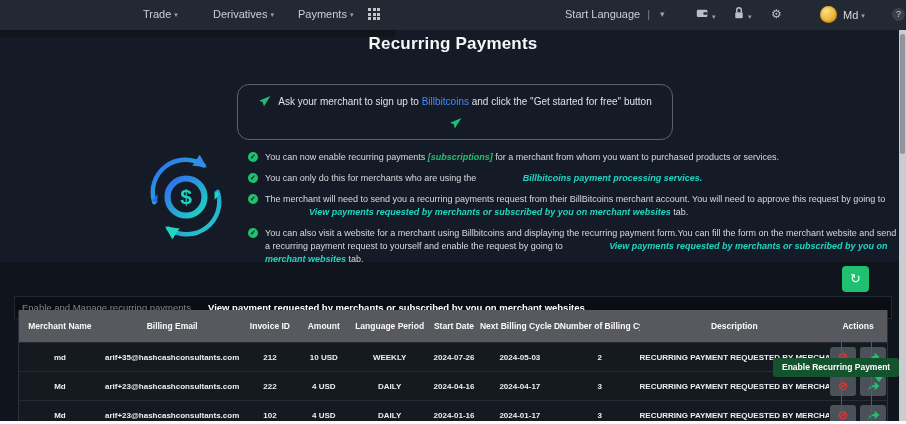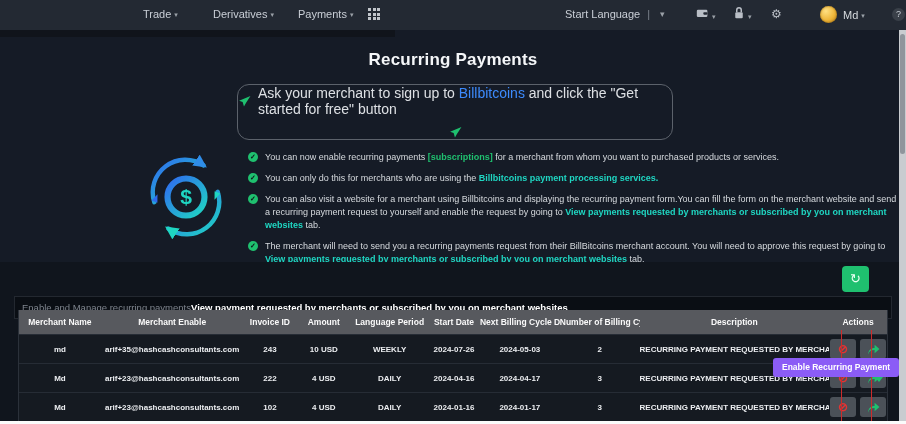--- a/index.html
+++ b/index.html
@@ -19,68 +19,68 @@
   .lang .caret { font-size:9px; }
   .nav-ico { position:absolute; top:6px; color:#b9bec6; cursor:pointer; }
   .coin { position:absolute; left:820px; top:6px; width:17px; height:17px; border-radius:50%;
     background:radial-gradient(circle at 35% 30%, #ffe082, #eeb63a 55%, #b77d16); box-shadow:inset 0 0 2px #8a5e0e; cursor:pointer; }
   .user-label { position:absolute; left:843px; top:9px; font-size:11px; color:#d6dade; cursor:pointer; }
   .help { position:absolute; left:892px; top:8px; width:13px; height:13px; border-radius:50%;
     background:#3a4049; color:#c9ced6; font-size:9px; line-height:13px; text-align:center; cursor:pointer; }
   .nav-shadow { position:absolute; left:0; top:30px; width:395px; height:7px; background:#10141b; }
 
   
-  .page-title { position:absolute; left:0; top:50px; width:906px; text-align:center;
+  .page-title { position:absolute; left:0; top:34px; width:906px; text-align:center;
     font-size:17px; font-weight:bold; color:#f4f6f8; letter-spacing:.2px; }
   .intro-box { position:absolute; left:237px; top:84px; width:436px; height:56px;
     border:1px solid #5c626b; border-radius:12px; display:flex; flex-direction:column;
     justify-content:center; align-items:center; gap:9px; }
-  .intro-line { display:flex; align-items:center; gap:7px; font-size:14px; color:#dde0e4; }
+  .intro-line { display:flex; align-items:center; gap:7px; font-size:10px; color:#dde0e4; }
   .plane { width:13px; height:13px; flex:0 0 auto; }
   .link-blue { color:#3d8bfd; cursor:pointer; }
 
   .cycle-icon { position:absolute; left:142px; top:153px; width:88px; height:88px; }
 
   .bullets { position:absolute; left:248px; top:151px; width:652px; }
   .bullet { display:flex; gap:7px; margin-bottom:8px; }
   .check { flex:0 0 auto; width:10px; height:10px; margin-top:1px; border-radius:50%; background:#1fc06f;
     color:#0e1218; font-size:7px; font-weight:bold; line-height:10px; text-align:center; }
   .btext { font-size:9px; line-height:13px; color:#d6dade; }
-  .em { font-weight:bold; }
+  .em { font-weight:bold; font-style:italic; }
   .em.green { color:#1fc06f; }
-  .em.teal { color:#1fd6c2; cursor:pointer; }
+  .em.teal { color:#1fd6c2; cursor:pointer;margin-left:44px; }
 
   
   .panel { position:absolute; left:0; top:262px; width:906px; height:159px; background:#10151d; }
   .refresh-btn { position:absolute; left:842px; top:4px; width:27px; height:26px; border:none; border-radius:4px;
     background:#1fc06f; color:#eafff3; font-size:13px; line-height:24px; text-align:center; cursor:pointer; }
   .tabstrip { position:absolute; left:14px; top:34px; width:878px; height:23px; background:#0a0e14;
     border:1px solid #232830; display:flex; align-items:center; }
   .tab { font-size:9.5px; white-space:nowrap; cursor:pointer; }
   .tab.inactive { color:#7e848d; margin-left:7px; }
-  .tab.active { color:#ffffff; font-weight:bold; }
+  .tab.active { color:#ffffff; font-weight:bold; margin-left:17px; }
 
   
   .table { position:absolute; left:18px; top:48px; width:870px;
     border-left:1px solid #2b313a; border-right:1px solid #2b313a; }
   .trow { display:flex; align-items:center; height:29px; background:#151a21; border-top:1px solid #262c35; }
-  .thead { display:flex; align-items:center; height:24px; background:#57595e; border-top:none;justify-content:space-between; }
+  .thead { display:flex; align-items:center; height:32px; background:#57595e; border-top:none;justify-content:space-between; }
   .cell { text-align:center; font-weight:bold; color:#eceef1; font-size:8px; overflow:hidden; white-space:nowrap; }
   .thead .cell { font-size:8.5px; color:#fafafa; }
   .c0{width:82px}.c1{width:143px}.c2{width:53px}.c3{width:55px}.c4{width:77px}
   .c5{width:52px}.c6{width:80px}.c7{width:80px}.c8{width:190px}
   .c9{width:58px; display:flex; gap:4px; justify-content:center;}
   .abtn { width:26px; height:20px; border:none; border-radius:3px; background:#4b5158; cursor:pointer;
     display:flex; align-items:center; justify-content:center; padding:0; }
   .ban-glyph { color:#e03434; font-size:12px; font-weight:bold; line-height:1; }
   .red-outline { position:absolute; left:841px; top:68px; width:31px; height:138px;
     border-left:1px solid #cc2b2b; border-right:1px solid #cc2b2b; pointer-events:none; }
 
   
-  .tooltip { position:absolute; left:773px; top:96px; height:19px; padding:0 9px; background:#8b5cf6;
+  .tooltip { position:absolute; left:773px; top:96px; height:19px; padding:0 9px; background:#14532d;
     border-radius:3px; color:#ffffff; font-size:8.5px; font-weight:bold; line-height:19px; white-space:nowrap; z-index:6; }
   .tooltip::after { content:""; position:absolute; right:16px; bottom:-5px; width:0; height:0;
     border-left:4px solid transparent; border-right:4px solid transparent; border-top:5px solid #1fc06f; }
 
   
   .scrollbar { position:absolute; left:899px; top:30px; width:7px; height:391px; background:#c9ccd0; }
   .scroll-thumb { position:absolute; left:1px; top:4px; width:5px; height:120px; background:#8f959c; border-radius:3px; }
   .bottom-strip { position:absolute; left:0; top:421px; width:906px; height:3px; background:#fbfbfb; }
 </style>
 </head>
@@ -173,55 +173,55 @@
     <div class="bullet">
       <span class="check">✓</span>
       <p class="btext"><span>You can now enable recurring payments </span><span class="em green">[subscriptions]</span><span> for a merchant from whom you want to purchased products or services.</span></p>
     </div>
     <div class="bullet">
       <span class="check">✓</span>
       <p class="btext"><span>You can only do this for merchants who are using the </span><span class="em teal">Billbitcoins payment processing services.</span></p>
     </div>
     <div class="bullet">
       <span class="check">✓</span>
+      <p class="btext"><span>The merchant will need to send you a recurring payments request from their BillBitcoins merchant account. You will need to approve this request by going to </span><span class="em teal">View payments requested by merchants or subscribed by you on merchant websites</span><span> tab.</span></p>
+    </div>
+    <div class="bullet">
+      <span class="check">✓</span>
       <p class="btext"><span>You can also visit a website for a merchant using Billbitcoins and displaying the recurring payment form.You can fill the form on the merchant website and send a recurring payment request to yourself and enable the request by going to </span><span class="em teal">View payments requested by merchants or subscribed by you on merchant websites</span><span> tab.</span></p>
-    </div>
-    <div class="bullet">
-      <span class="check">✓</span>
-      <p class="btext"><span>The merchant will need to send you a recurring payments request from their BillBitcoins merchant account. You will need to approve this request by going to </span><span class="em teal">View payments requested by merchants or subscribed by you on merchant websites</span><span> tab.</span></p>
     </div>
   </div>
 
   <div class="panel">
 
     <button class="refresh-btn"><span>↻</span></button>
 
     <div class="tabstrip">
       <div class="tab inactive">Enable and Manage recurring payments</div>
       <div class="tab active">View payment requested by merchants or subscribed by you on merchant websites</div>
     </div>
 
     <div class="table">
       <div class="thead">
         <div class="cell c0">Merchant Name</div>
-        <div class="cell c1">Merchant Enable</div>
+        <div class="cell c1">Billing Email</div>
         <div class="cell c2">Invoice ID</div>
         <div class="cell c3">Amount</div>
         <div class="cell c4">Language Period</div>
         <div class="cell c5">Start Date</div>
         <div class="cell c6">Next Billing Cycle Date</div>
         <div class="cell c7">Number of Billing Cycles</div>
         <div class="cell c8">Description</div>
         <div class="cell c9" style="display:block">Actions</div>
       </div>
 
       <div class="trow">
         <div class="cell c0">md</div>
         <div class="cell c1">arif+35@hashcashconsultants.com</div>
-        <div class="cell c2">243</div>
+        <div class="cell c2">212</div>
         <div class="cell c3">10 USD</div>
         <div class="cell c4">WEEKLY</div>
         <div class="cell c5">2024-07-26</div>
         <div class="cell c6">2024-05-03</div>
         <div class="cell c7">2</div>
         <div class="cell c8">RECURRING PAYMENT REQUESTED BY MERCHANT</div>
         <div class="cell c9">
           <button class="abtn">
               <span class="ban-glyph">⊘</span>
             </button>

